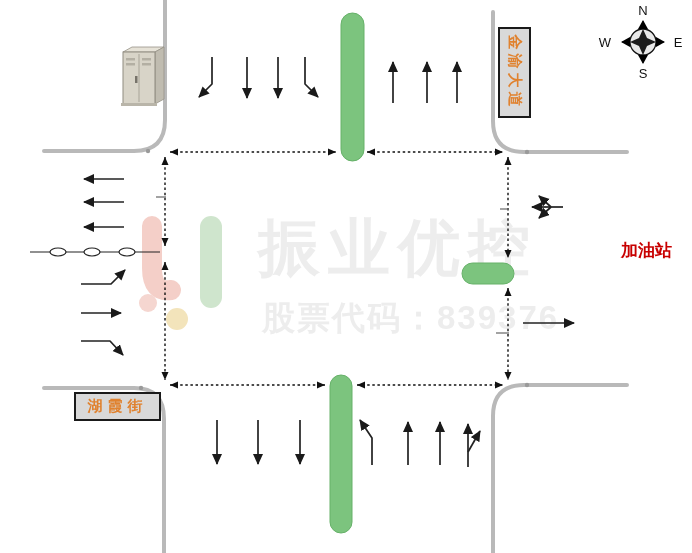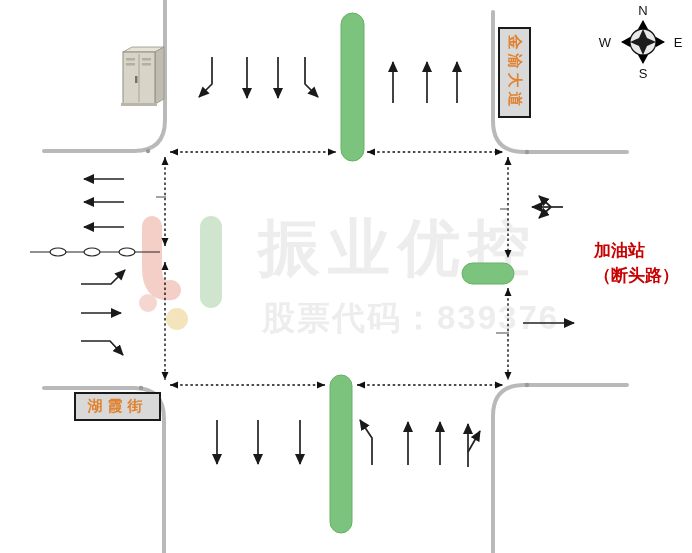--- a/index.html
+++ b/index.html
@@ -11,21 +11,21 @@
   .wm-stock{position:absolute;left:262px;top:296px;font-size:33px;font-weight:bold;
             color:#ededed;letter-spacing:2px;white-space:nowrap;z-index:0;}
   svg.diagram{position:absolute;left:0;top:0;z-index:1;}
   
   .sign{position:absolute;z-index:2;background:#d9d9d9;border:2px solid #1a1a1a;
         display:flex;align-items:center;justify-content:center;
         color:#e0822f;font-weight:bold;font-size:15px;box-sizing:border-box;}
   .sign-north{left:469px;top:56px;width:91px;height:33px;transform:rotate(90deg);letter-spacing:4px;}
   .sign-west{left:74px;top:392px;width:87px;height:29px;letter-spacing:5px;}
   
-  .gas-label{position:absolute;left:594px;top:238px;width:92px;z-index:2;text-align:left;
+  .gas-label{position:absolute;left:580px;top:238px;width:92px;z-index:2;text-align:right;
              color:#c80000;font-weight:bold;font-size:17px;line-height:25px;}
   
   .cdir{position:absolute;z-index:2;width:16px;text-align:center;font-size:13px;color:#111;}
   .cdir.n{left:635px;top:3px;}
   .cdir.s{left:635px;top:66px;}
   .cdir.w{left:597px;top:35px;}
   .cdir.e{left:670px;top:35px;}
 </style>
 </head>
 <body>
@@ -161,21 +161,20 @@
       <polygon points="621,42 630,37 630,47" fill="#000"></polygon>
       <polygon points="665,42 656,37 656,47" fill="#000"></polygon>
     </g>
   </svg>
 
   <div class="sign sign-north">金渝大道</div>
   <div class="sign sign-west">湖霞街</div>
 
   <div class="gas-label">
     <div>加油站</div>
-    <div>（断头路）</div>
   </div>
 
   <div class="cdir n">N</div>
   <div class="cdir s">S</div>
   <div class="cdir w">W</div>
   <div class="cdir e">E</div>
 
 </div>
 
 </body></html>

